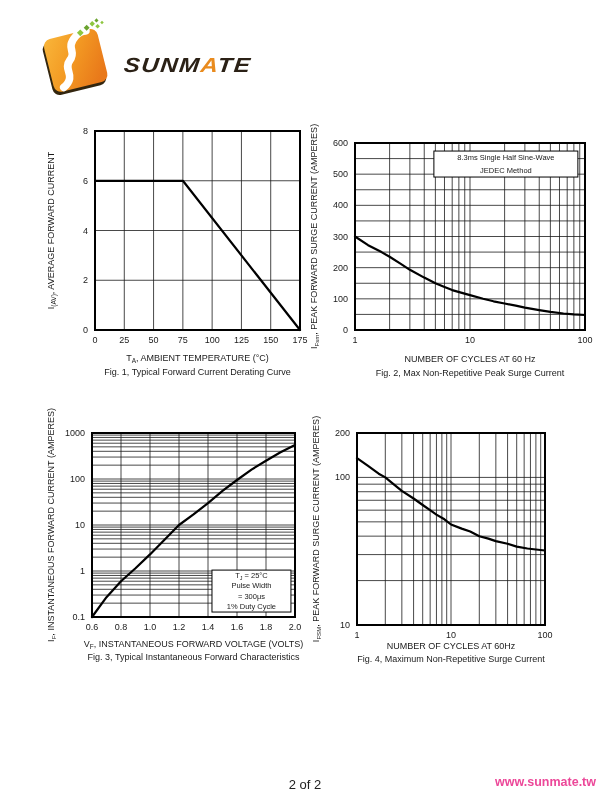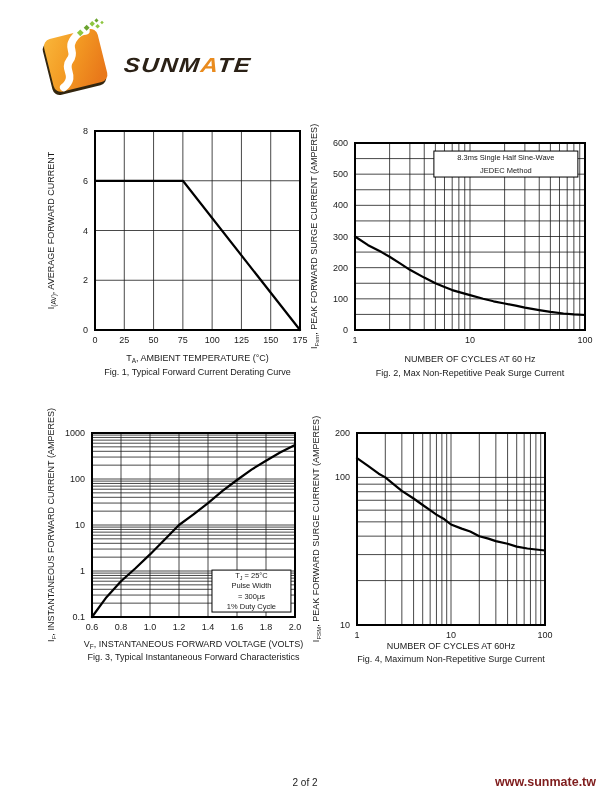--- a/index.html
+++ b/index.html
@@ -20,22 +20,22 @@
   svg{overflow:visible;display:block;}
   .grid{stroke:#1a1a1a;stroke-width:0.8;}
   .frame{fill:none;stroke:#000;stroke-width:2;}
   .curve{fill:none;stroke:#000;stroke-width:2.2;stroke-linecap:round;stroke-linejoin:round;}
   .tick{font:9px "Liberation Sans",sans-serif;fill:#1a1a1a;}
   .axis-label{font:9px "Liberation Sans",sans-serif;fill:#1a1a1a;}
   .caption{font:9px "Liberation Sans",sans-serif;fill:#1a1a1a;}
   .ann-box{fill:#ffffff;stroke:#000;stroke-width:1;}
   .ann-text{font:7.5px "Liberation Sans",sans-serif;fill:#1a1a1a;}
   
-  .footer-page{position:absolute;left:0;right:0;top:777px;text-align:center;font-size:10px;color:#222;}
-  .footer-site{position:absolute;right:14px;top:775px;font-size:12.5px;font-weight:bold;color:#7f1d1d;}
+  .footer-page{position:absolute;left:0;right:0;top:777px;text-align:center;font-size:13px;color:#222;}
+  .footer-site{position:absolute;right:14px;top:775px;font-size:12.5px;font-weight:bold;color:#ec4899;}
 </style>
 </head>
 <body>
 
 <div class="page">
 
   <div class="logo">
     <svg class="logo-mark" viewBox="0 0 84 84">
       <defs>
         <linearGradient id="sqgrad" x1="0" y1="0" x2="1" y2="0.7">

